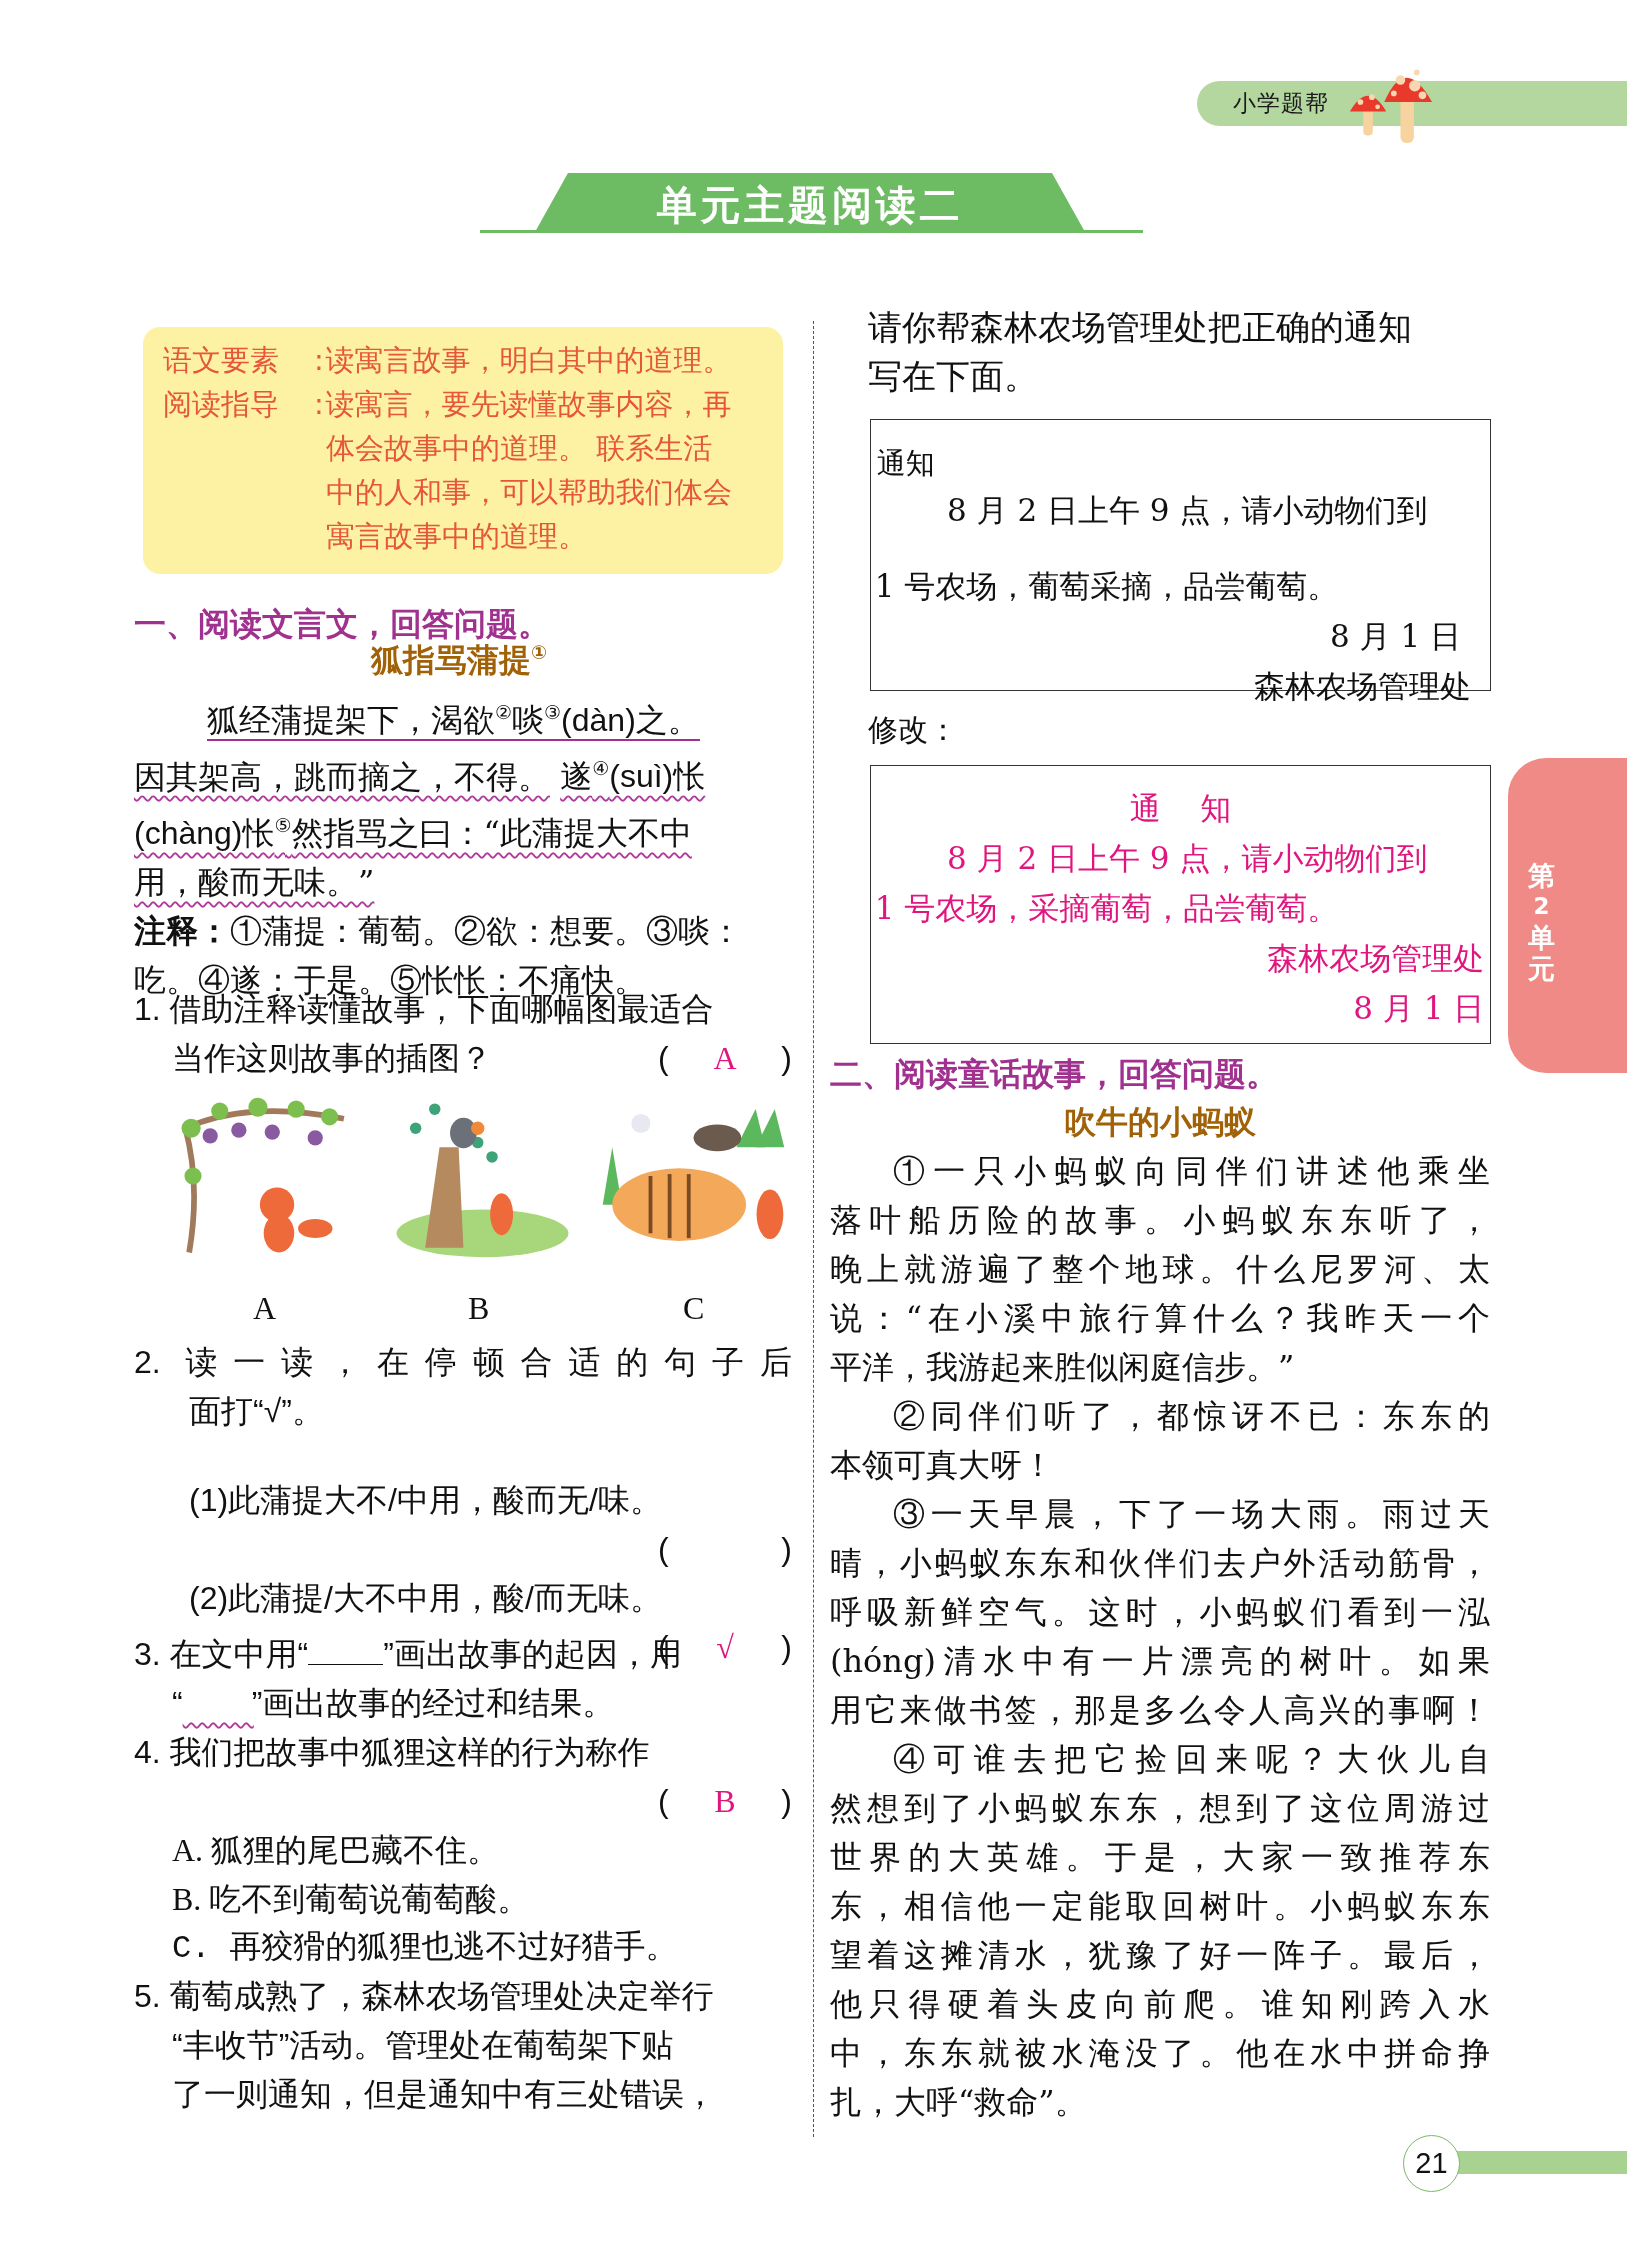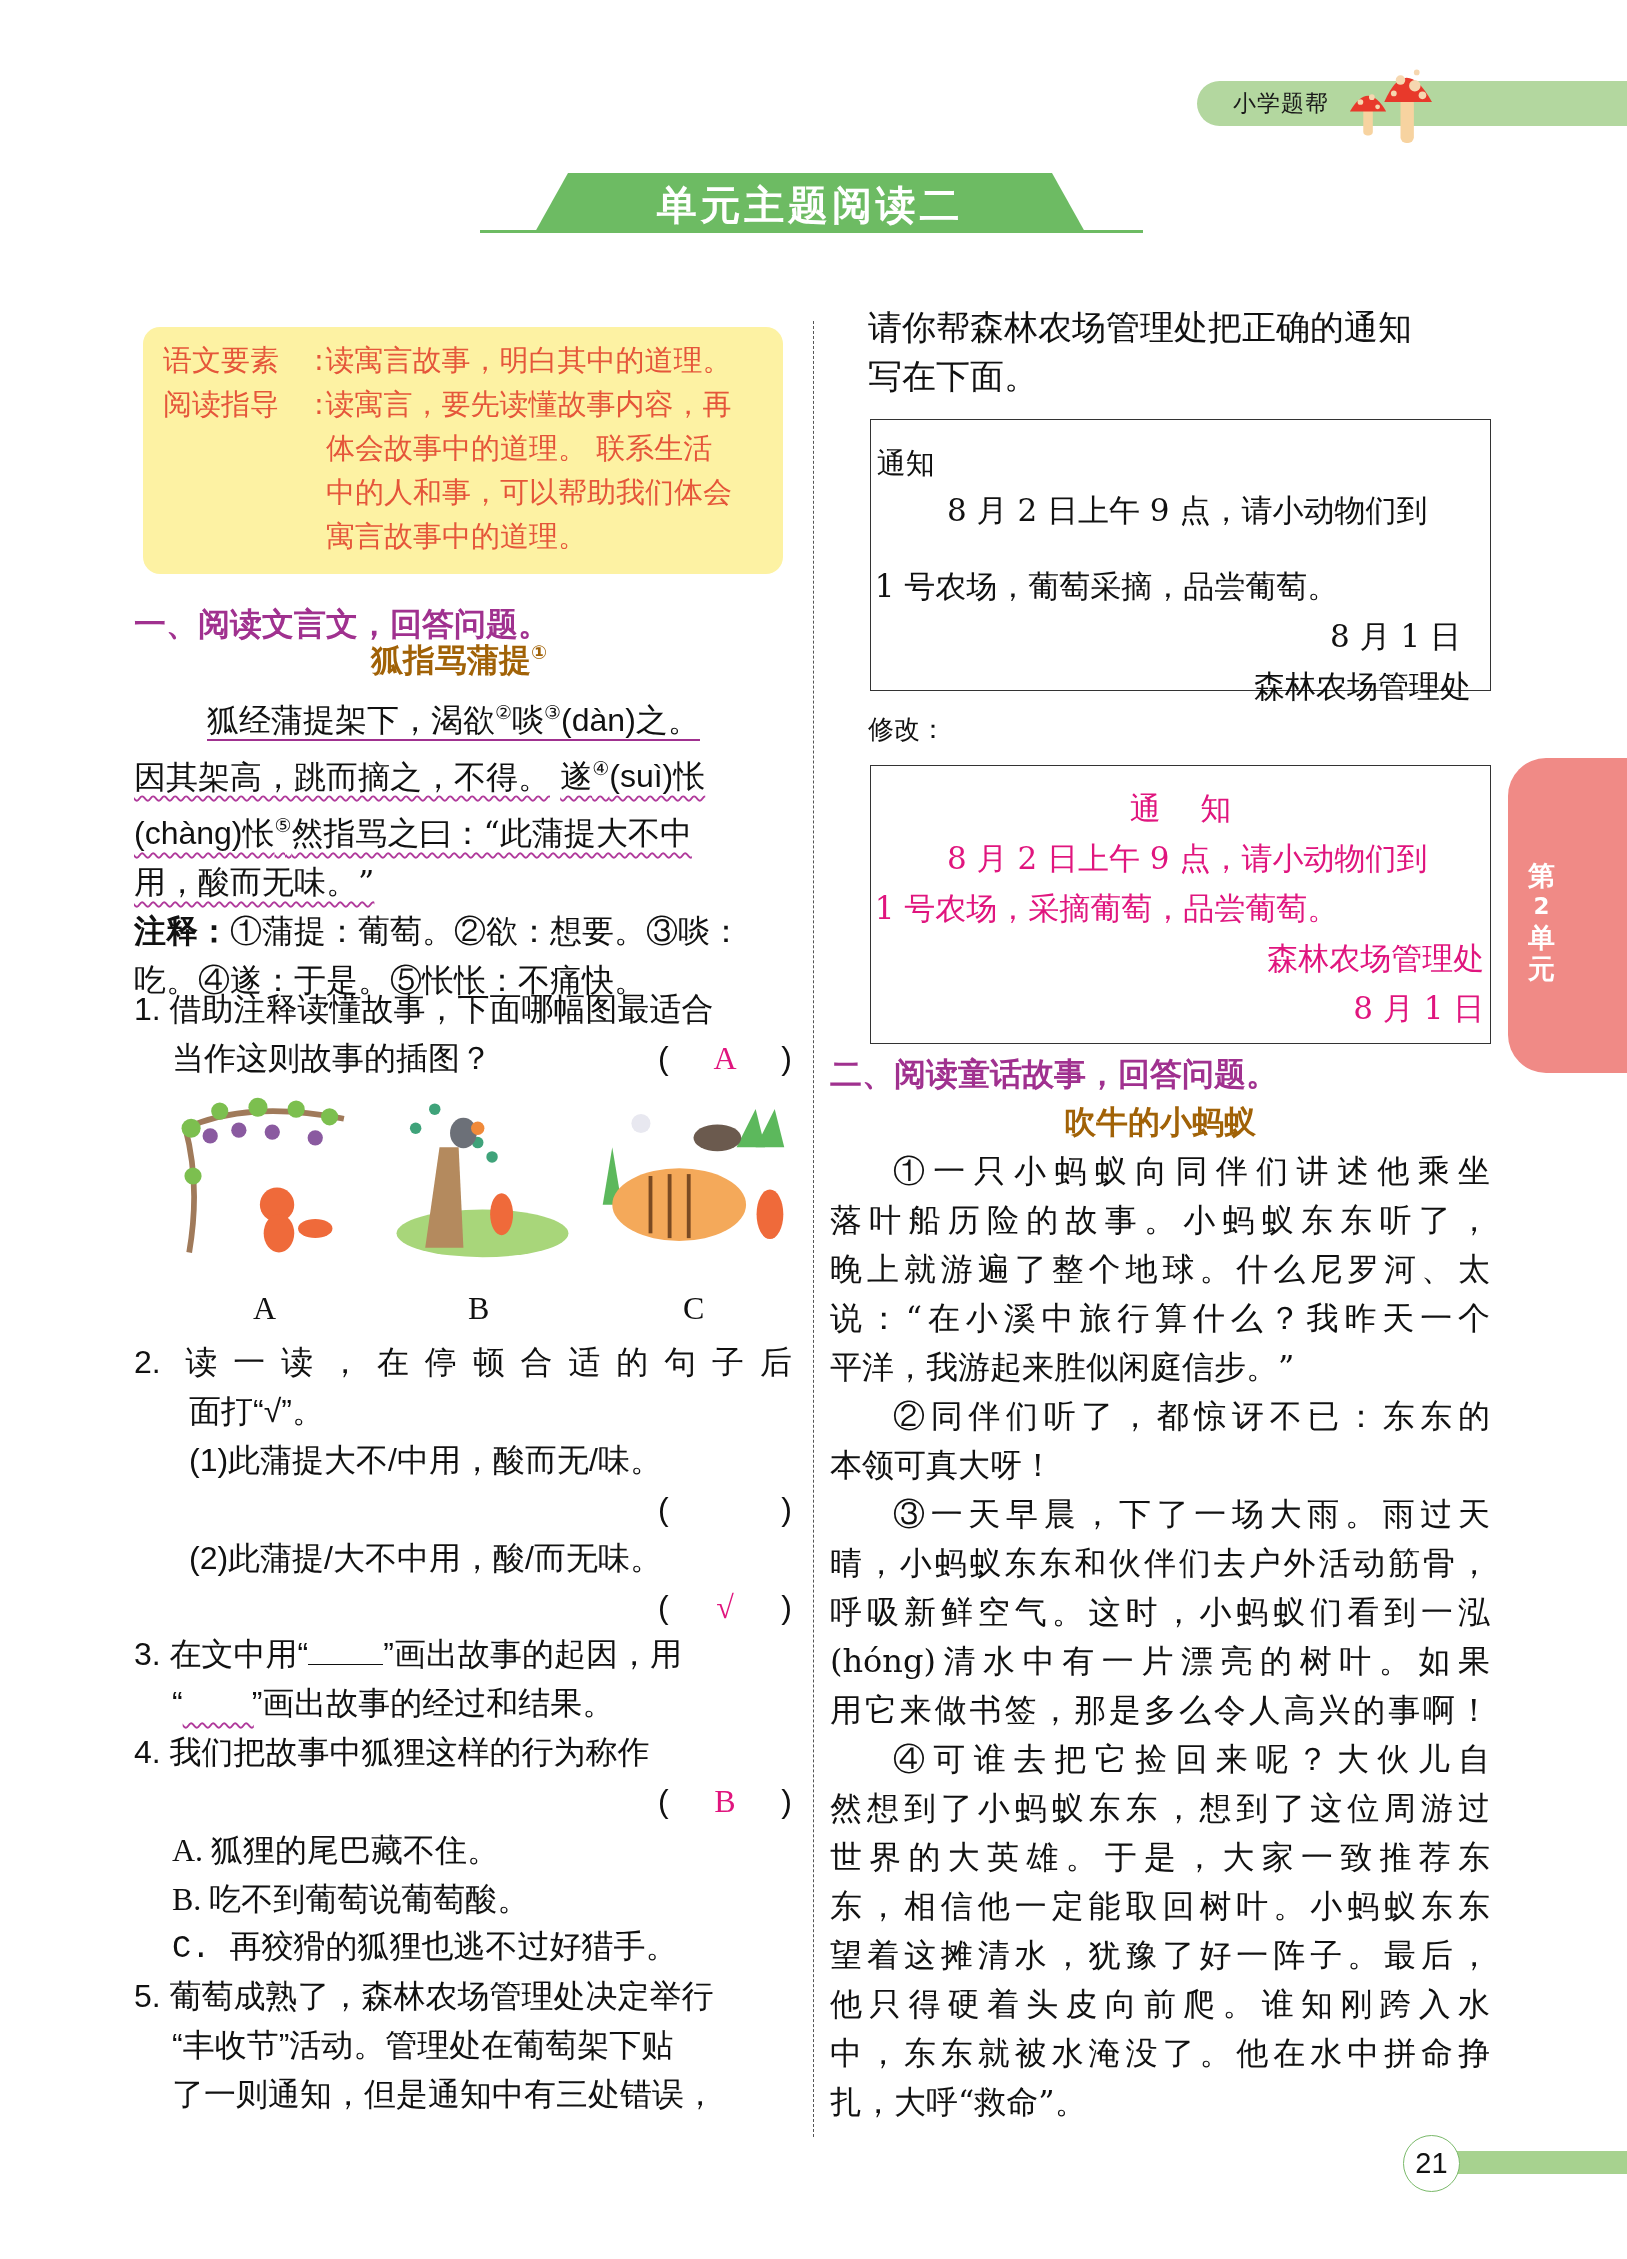--- a/index.html
+++ b/index.html
@@ -161,21 +161,21 @@
   <ellipse cx="185" cy="130" rx="14" ry="26" fill="#ef6a3a"></ellipse>
   <circle cx="50" cy="35" r="10" fill="#e8e8f0"></circle>
 </svg>
 <div class="abs fig-label" style="left:253px;top:1290px;">A</div>
 <div class="abs fig-label" style="left:468px;top:1290px;">B</div>
 <div class="abs fig-label" style="left:683px;top:1290px;">C</div>
 
 <div class="abs body sans" style="left:134px;top:1338px;width:658px;">
   <div class="jus">2. 读一读，在停顿合适的句子后</div>
   <div style="padding-left:55px;">面打“√”。</div>
-  <div style="padding-left:55px;">(1)此蒲提大不/中用，酸而无/味。</div>
+  <div style="padding-left:55px;margin-top:40px;">(1)此蒲提大不/中用，酸而无/味。</div>
   <div class="answer-row">
       <span class="answer-paren">(<span class="ans"></span>)</span>
     </div>
   <div style="padding-left:55px;">(2)此蒲提/大不中用，酸/而无味。</div>
   <div class="answer-row">
       <span class="answer-paren">(<span class="ans">√</span>)</span>
     </div>
 </div>
 
 <div class="abs body sans" style="left:134px;top:1630px;width:658px;">
@@ -205,21 +205,21 @@
 </div>
 
 <div class="abs notice-box body" style="left:870px;top:419px;width:619px;height:270px;">
   <div style="padding:21px 0 0 5.7px;font-size:29px;line-height:44px;">通知</div>
   <div style="padding-left:76px;font-size:31px;line-height:50px;">8 月 2 日上午 9 点，请小动物们到</div>
   <div style="padding-left:3.8px;font-size:31px;line-height:50px;margin-top:26px;">1 号农场，葡萄采摘，品尝葡萄。</div>
   <div style="text-align:right;padding-right:29px;font-size:31px;line-height:50px;">8 月 1 日</div>
   <div style="text-align:right;padding-right:19px;font-size:31px;line-height:50px;">森林农场管理处</div>
 </div>
 
-<div class="abs body" style="left:868px;top:705px;font-size:26px;">修改：</div>
+<div class="abs body" style="left:868px;top:705px;font-size:30px;">修改：</div>
 
 <div class="abs notice-box body pink" style="left:870px;top:765px;width:619px;height:277px;">
   <div style="text-align:center;padding-top:17px;font-size:31px;line-height:50px;white-space:pre;">通    知</div>
   <div style="padding-left:76px;font-size:31px;line-height:50px;">8 月 2 日上午 9 点，请小动物们到</div>
   <div style="padding-left:3.8px;font-size:31px;line-height:50px;">1 号农场，采摘葡萄，品尝葡萄。</div>
   <div style="text-align:right;padding-right:5.7px;font-size:31px;line-height:50px;">森林农场管理处</div>
   <div style="text-align:right;padding-right:5.7px;font-size:31px;line-height:50px;">8 月 1 日</div>
 </div>
 
 <div class="abs sec-head" style="left:830px;top:1053px;">二、阅读童话故事，回答问题。</div>

